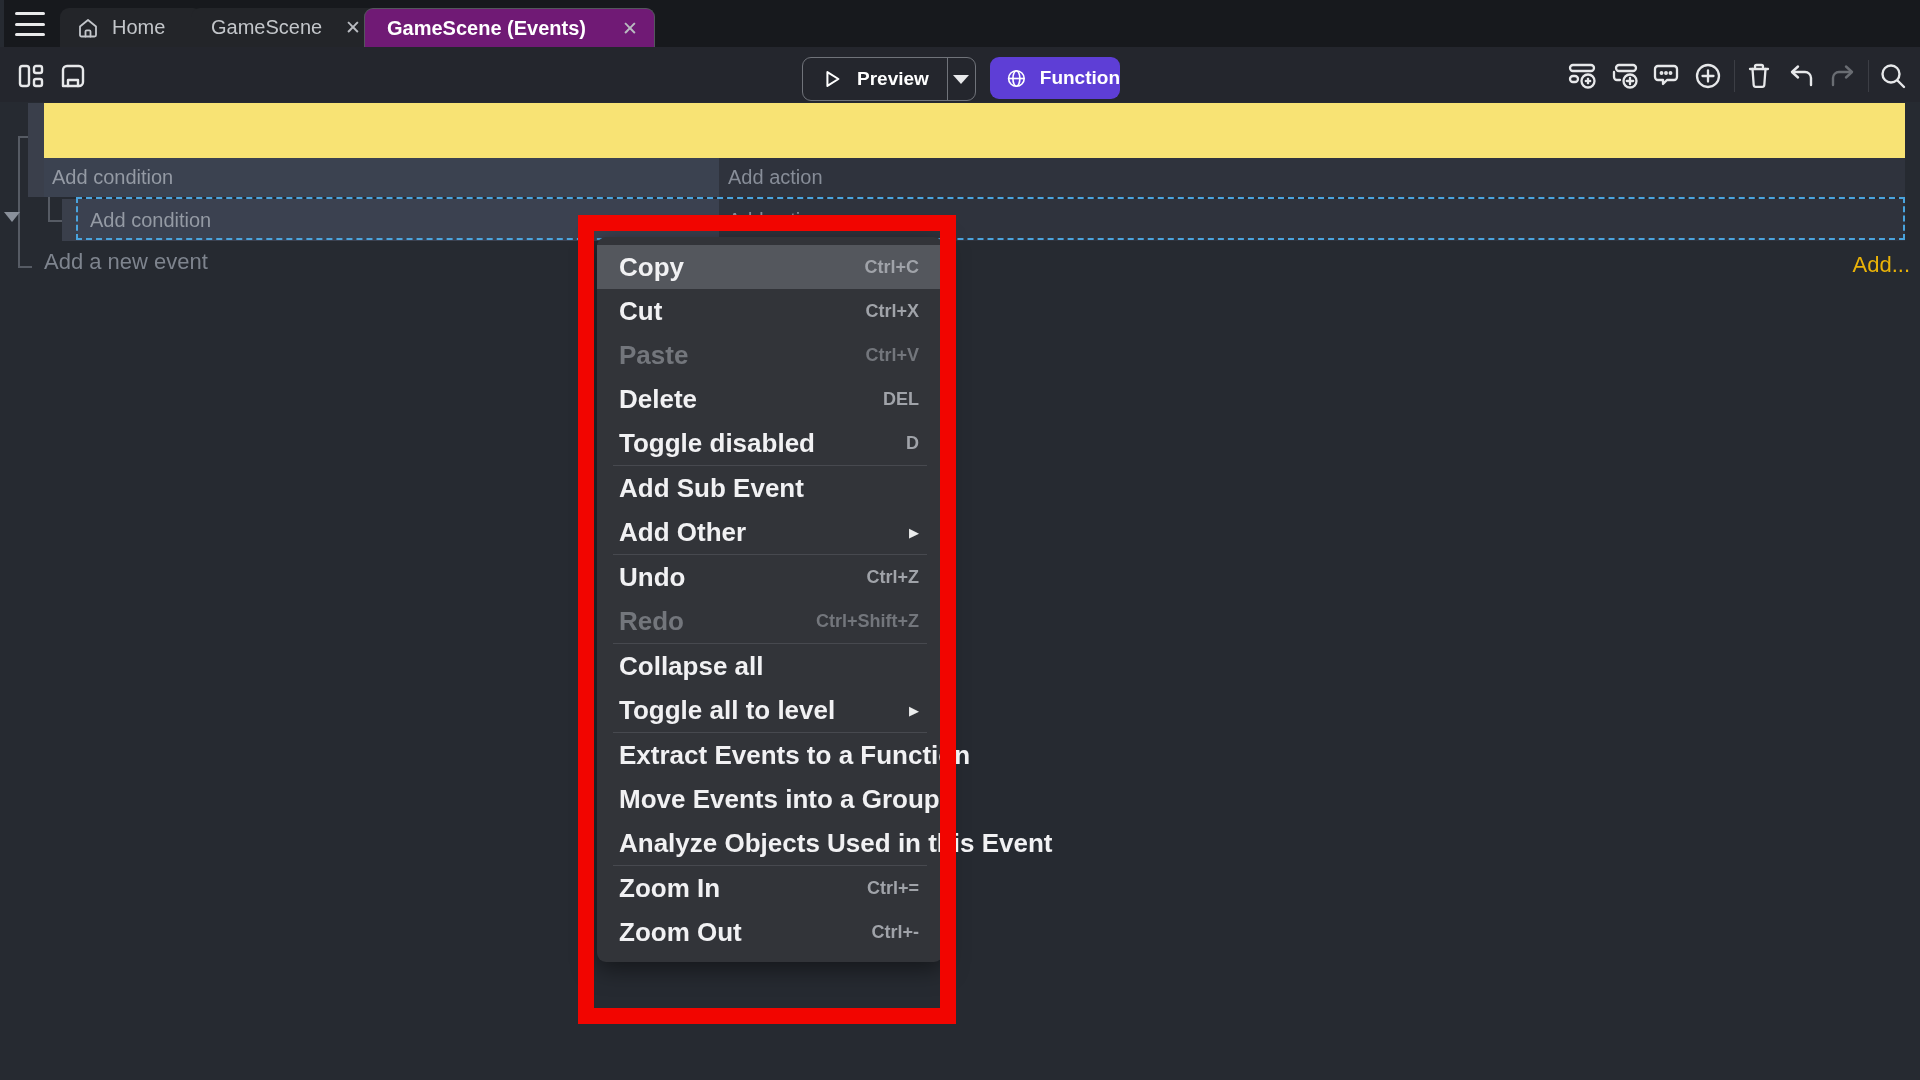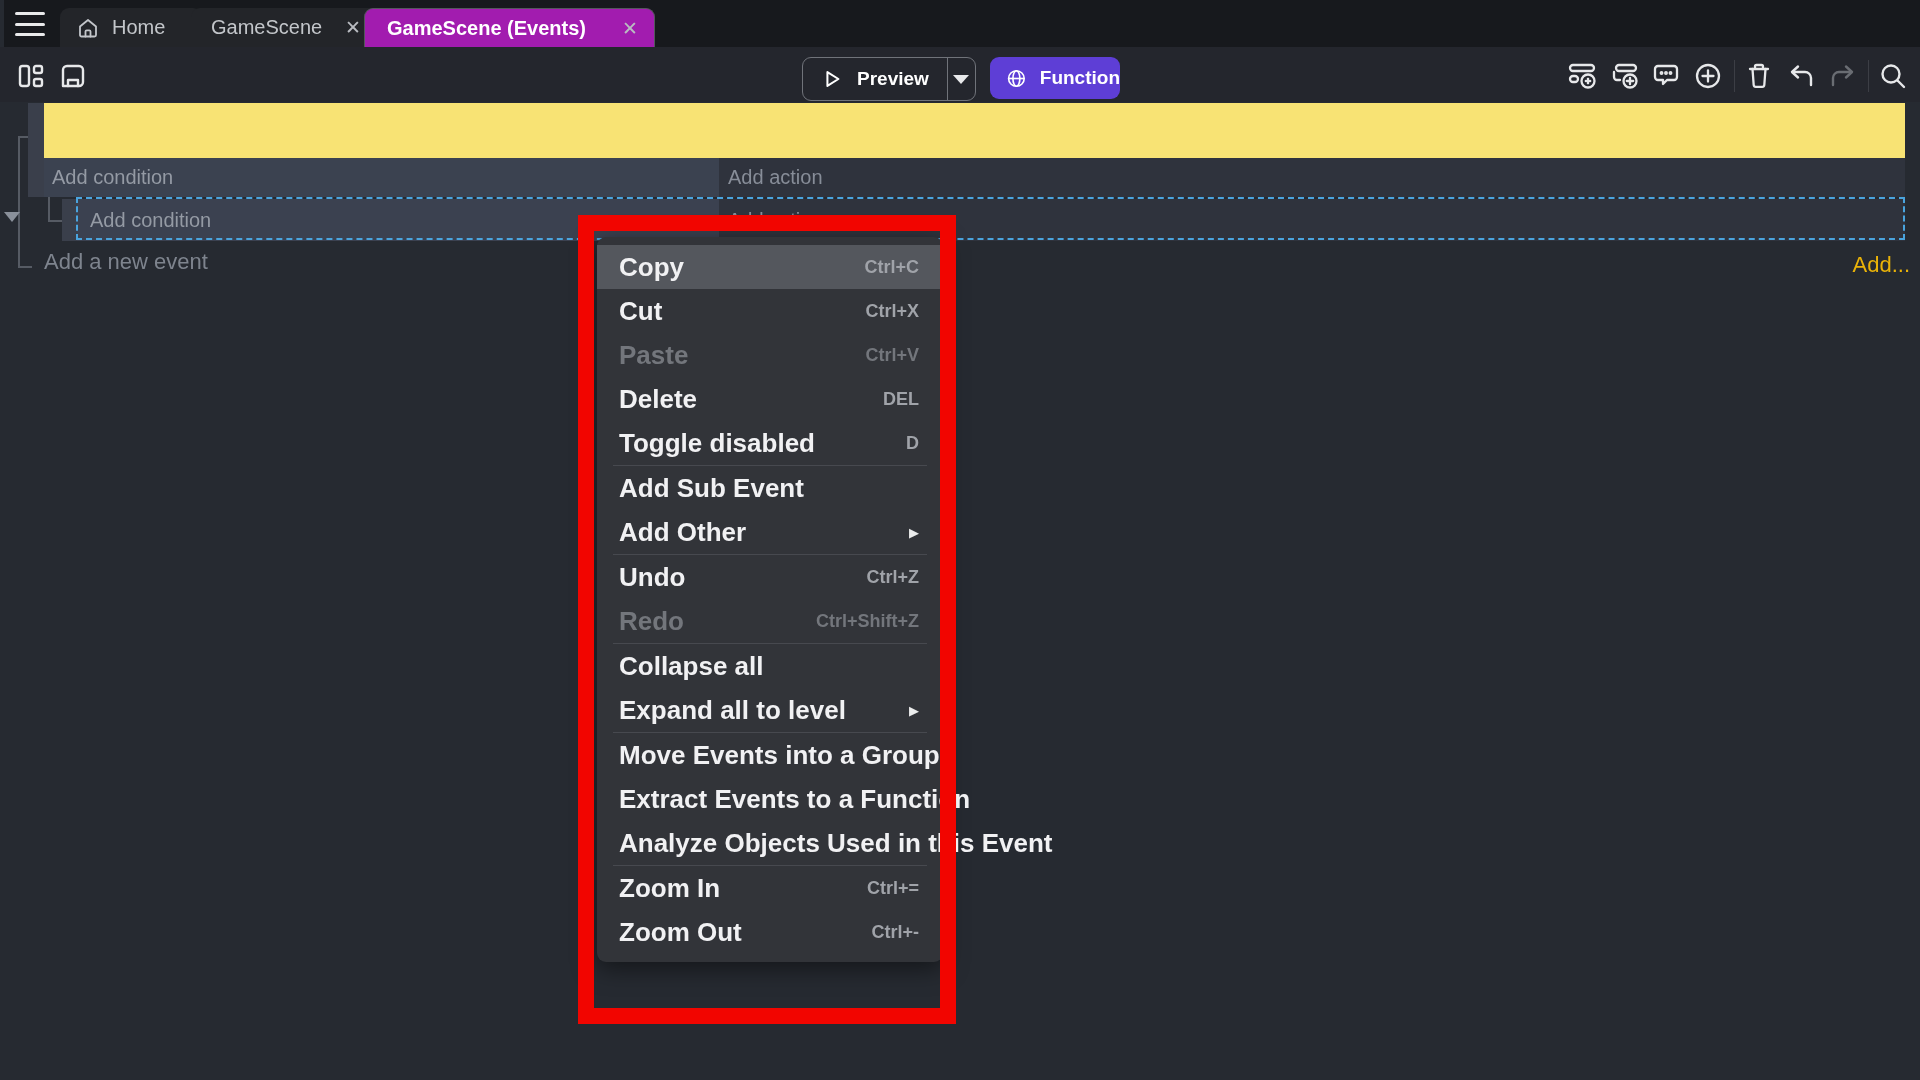--- a/index.html
+++ b/index.html
@@ -12,21 +12,21 @@
   
   .tabbar{position:absolute;left:4px;top:0;width:1920px;height:47px;background:#17191d;}
   .hamburger{position:absolute;left:11px;top:12px;width:30px;height:24px;display:flex;flex-direction:column;justify-content:space-between;cursor:pointer;}
   .hamburger span{display:block;height:3px;background:#e9eaeb;border-radius:2px;}
   .tab{position:absolute;top:8px;height:39px;background:#232529;border-radius:9px 9px 0 0;
        display:flex;align-items:center;color:#c3c6ca;font-size:20px;}
   .tab .tab-label{white-space:nowrap;}
   .tab-home{left:56px;width:126px;padding-left:16px;}
   .tab-home .tab-label{margin-left:12px;}
   .tab-scene{left:187px;width:166px;padding-left:20px;}
-  .tab-active{left:360px;width:267px;padding-left:22px;background:#a21caf;
+  .tab-active{left:360px;width:267px;padding-left:22px;background:#701a75;
        border:1px solid #54575d;border-bottom:none;color:#ffffff;font-weight:bold;}
   .tab-close{margin-left:auto;margin-right:16px;color:#b9bcc1;font-size:19px;font-weight:normal;cursor:pointer;line-height:1;}
   .home-ic{width:24px;height:24px;flex:0 0 auto;}
   
   .toolbar{position:absolute;left:0;top:47px;width:1920px;height:55px;background:#24262d;}
   .tb-icon{position:absolute;top:14px;width:30px;height:30px;color:#e7e8ea;cursor:pointer;}
   .tb-icon svg{width:100%;height:100%;}
   .tb-sep{position:absolute;top:13px;width:1px;height:32px;background:#3c3e45;}
   .btn-preview{position:absolute;left:802px;top:10px;width:172px;height:42px;border:1px solid #70737a;border-radius:9px;
        display:flex;align-items:center;color:#fff;font-size:19px;font-weight:bold;cursor:pointer;background:transparent;}
@@ -256,29 +256,29 @@
   </div>
   <div class="menu-item disabled">
     <span class="mi-label">Redo</span>
     <span class="mi-shortcut">Ctrl+Shift+Z</span>
   </div>
   <div class="menu-divider"></div>
   <div class="menu-item">
     <span class="mi-label">Collapse all</span>
   </div>
   <div class="menu-item">
-    <span class="mi-label">Expand all to level</span>
+    <span class="mi-label">Toggle all to level</span>
     <span class="mi-arrow">▶</span>
   </div>
   <div class="menu-divider"></div>
   <div class="menu-item">
+    <span class="mi-label">Extract Events to a Function</span>
+  </div>
+  <div class="menu-item">
     <span class="mi-label">Move Events into a Group</span>
-  </div>
-  <div class="menu-item">
-    <span class="mi-label">Extract Events to a Function</span>
   </div>
   <div class="menu-item">
     <span class="mi-label">Analyze Objects Used in this Event</span>
   </div>
   <div class="menu-divider"></div>
   <div class="menu-item">
     <span class="mi-label">Zoom In</span>
     <span class="mi-shortcut">Ctrl+=</span>
   </div>
   <div class="menu-item">

